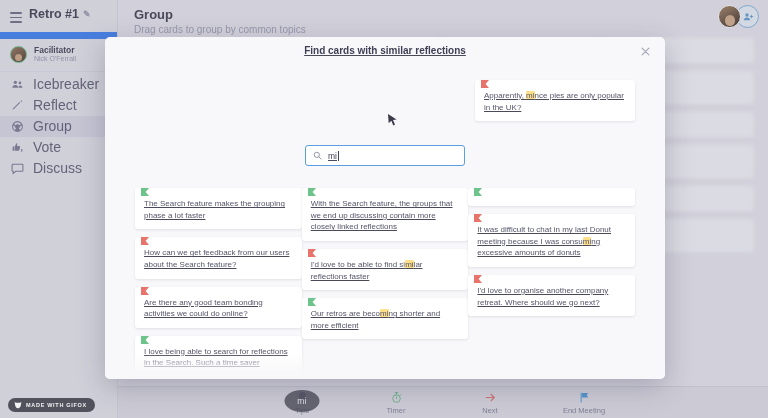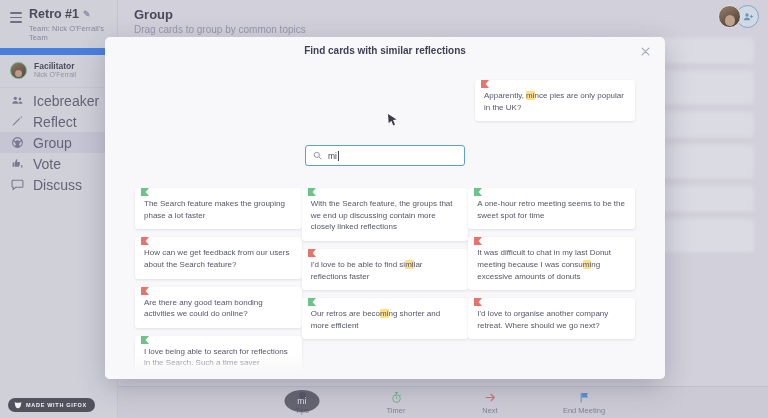--- a/index.html
+++ b/index.html
@@ -119,21 +119,21 @@
     display: flex; align-items: center; gap: 4px;
   }
   .gifox svg { width: 8px; height: 8px; fill: #f2f2f5; }
 
   
   .overlay { position: absolute; inset: 0; background: rgba(120,120,140,.22); }
   .modal {
     position: absolute; left: 105px; top: 37px; width: 560px; height: 342px;
     background: #f8f8fa; border-radius: 5px;
     box-shadow: 0 8px 28px rgba(40,40,70,.25);
-    display: flex; flex-direction: column; overflow: hidden;
+    display: flex; flex-direction: column; overflow: hidden; text-decoration: underline;
   }
   .modal-head {
     height: 27px; display: flex; align-items: center; justify-content: center;
     position: relative; flex: 0 0 27px;
   }
   .modal-title { font-size: 10px; font-weight: bold; color: #3f3f55; }
   .modal-close {
     position: absolute; right: 14px; top: 8px; width: 12px; height: 12px;
     display: flex; align-items: center; justify-content: center;
   }
@@ -192,21 +192,20 @@
       <div class="hamburger">
         <span></span>
           <span></span>
           <span></span>
       </div>
       <div>
         <div class="retro-title">
           <span>Retro #1</span>
           <span class="pencil-sm">✎</span>
         </div>
-        <div class="team-line">Team: Nick O'Ferrall's Team</div>
       </div>
     </div>
 
     <div class="facilitator-row">
       <div class="fac-avatar"></div>
       <div>
         <div class="fac-name">Facilitator</div>
         <div class="fac-sub">Nick O'Ferrall</div>
       </div>
     </div>
@@ -460,21 +459,20 @@
         </div>
       </div>
 
       <div class="rescol">
         <div class="card">
           <span class="flag">
               <svg viewBox="0 0 8 11">
                 <path d="M0 0h8L4.6 4 8 8H0z" fill="#6dc48a"></path>
               </svg>
             </span>
-          <span>A one-hour retro meeting seems to be the sweet spot for time</span>
         </div>
         <div class="card">
           <span class="flag">
               <svg viewBox="0 0 8 11">
                 <path d="M0 0h8L4.6 4 8 8H0z" fill="#e8736b"></path>
               </svg>
             </span>
           <span>It was difficult to chat in my last Donut meeting because I was consu</span><mark>mi</mark><span>ng excessive amounts of donuts</span>
         </div>
         <div class="card">

